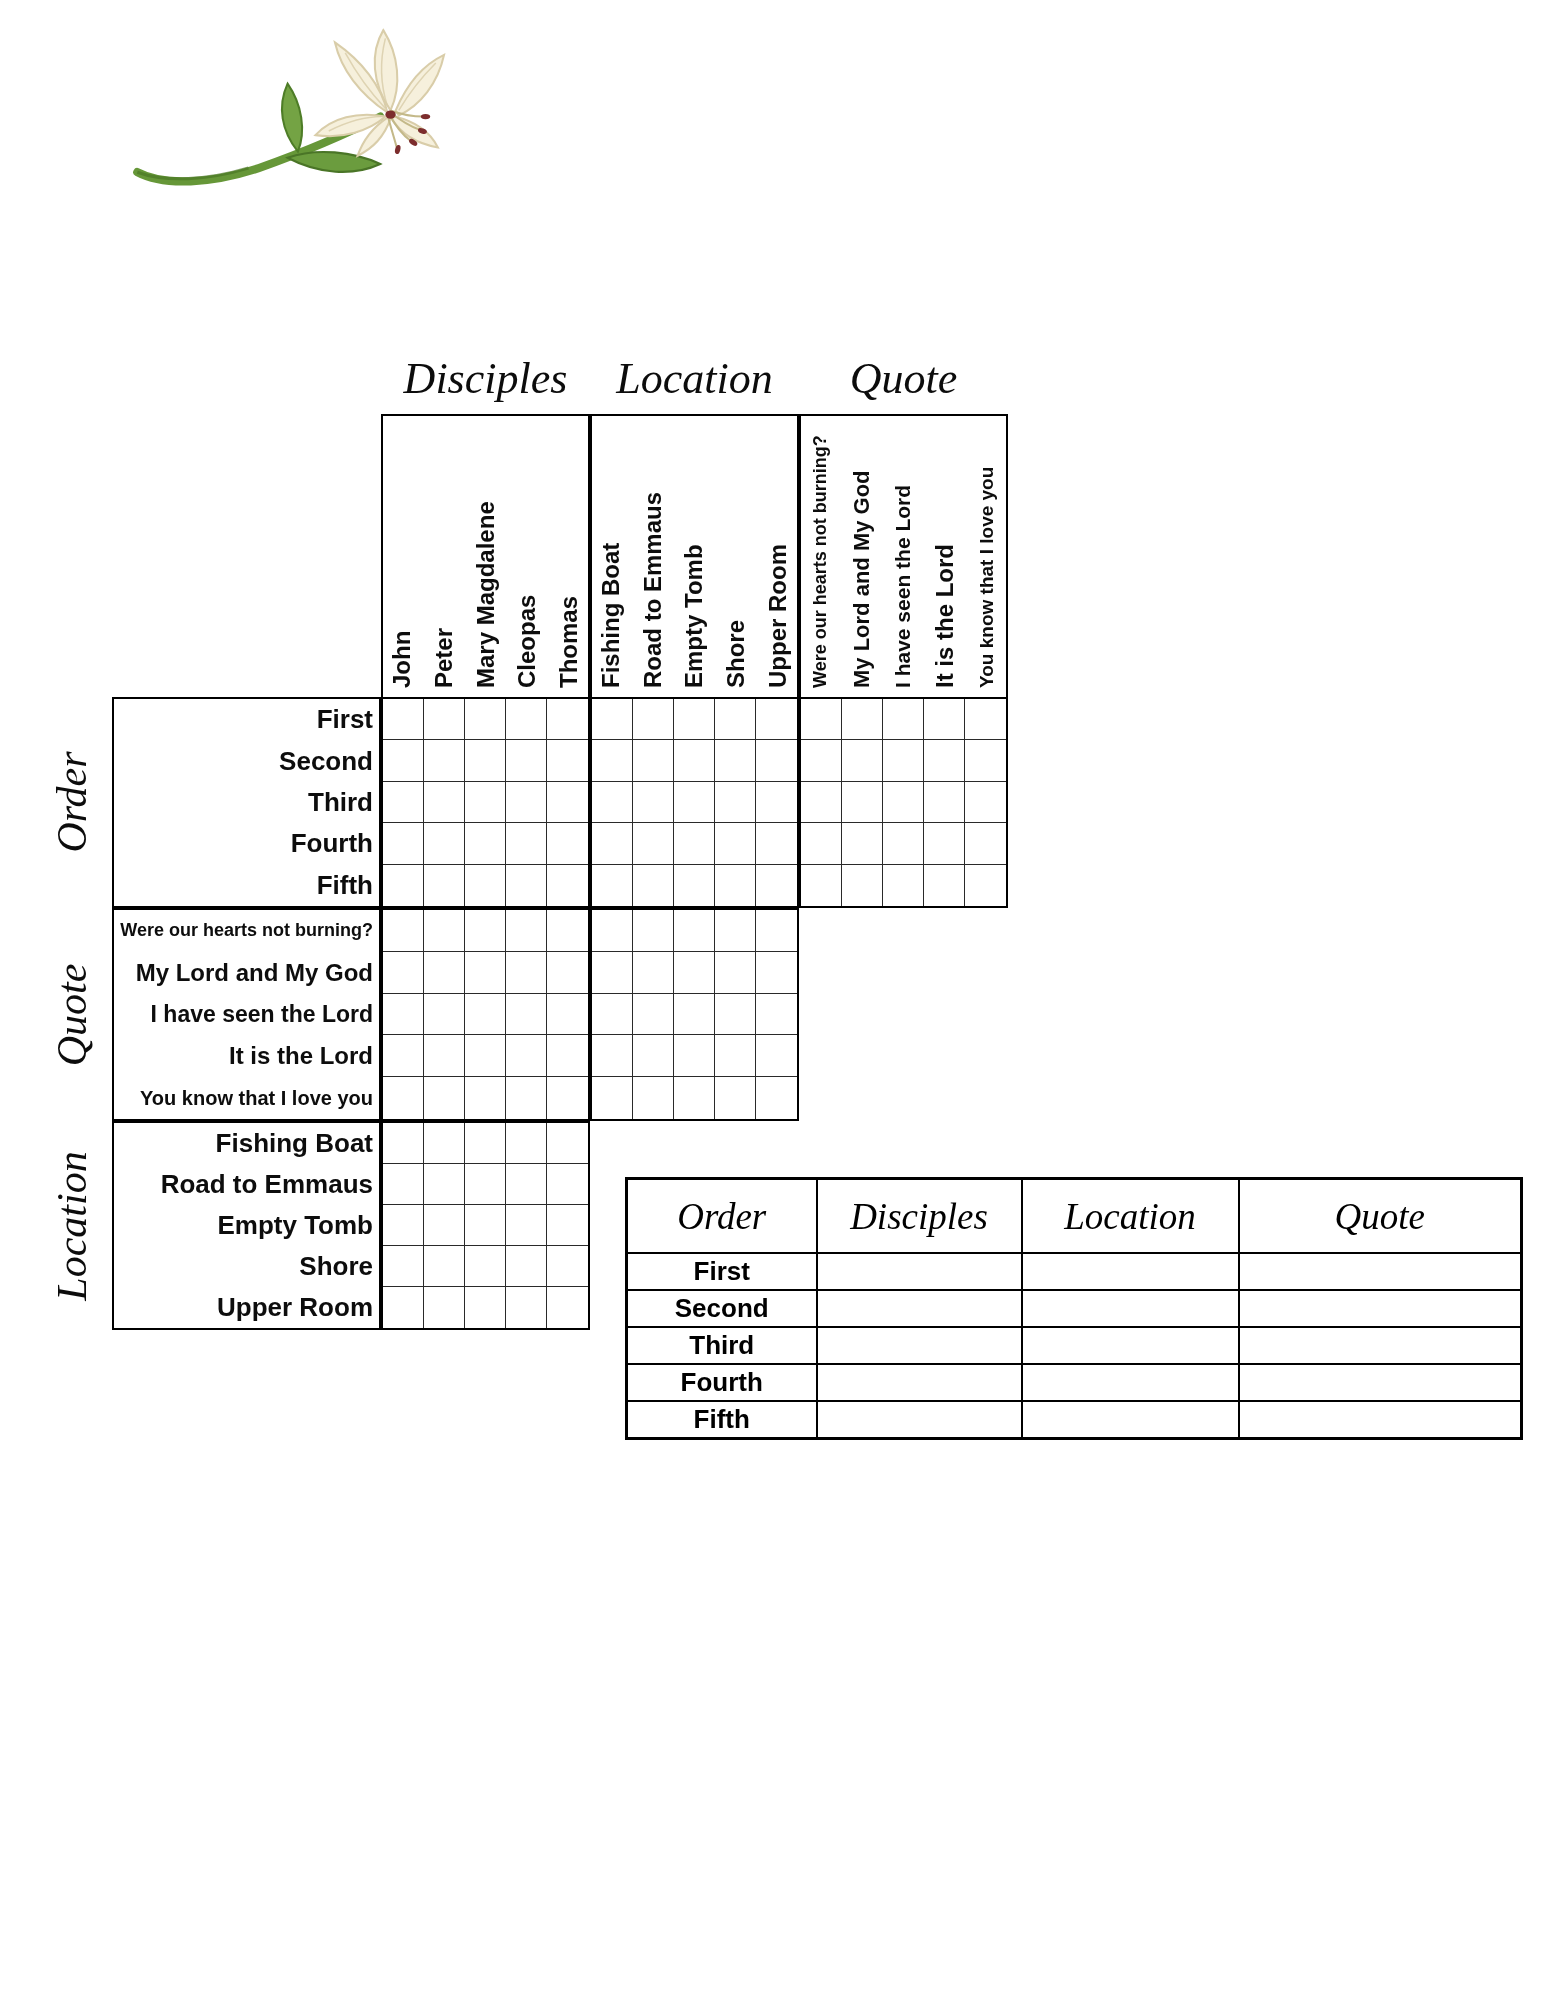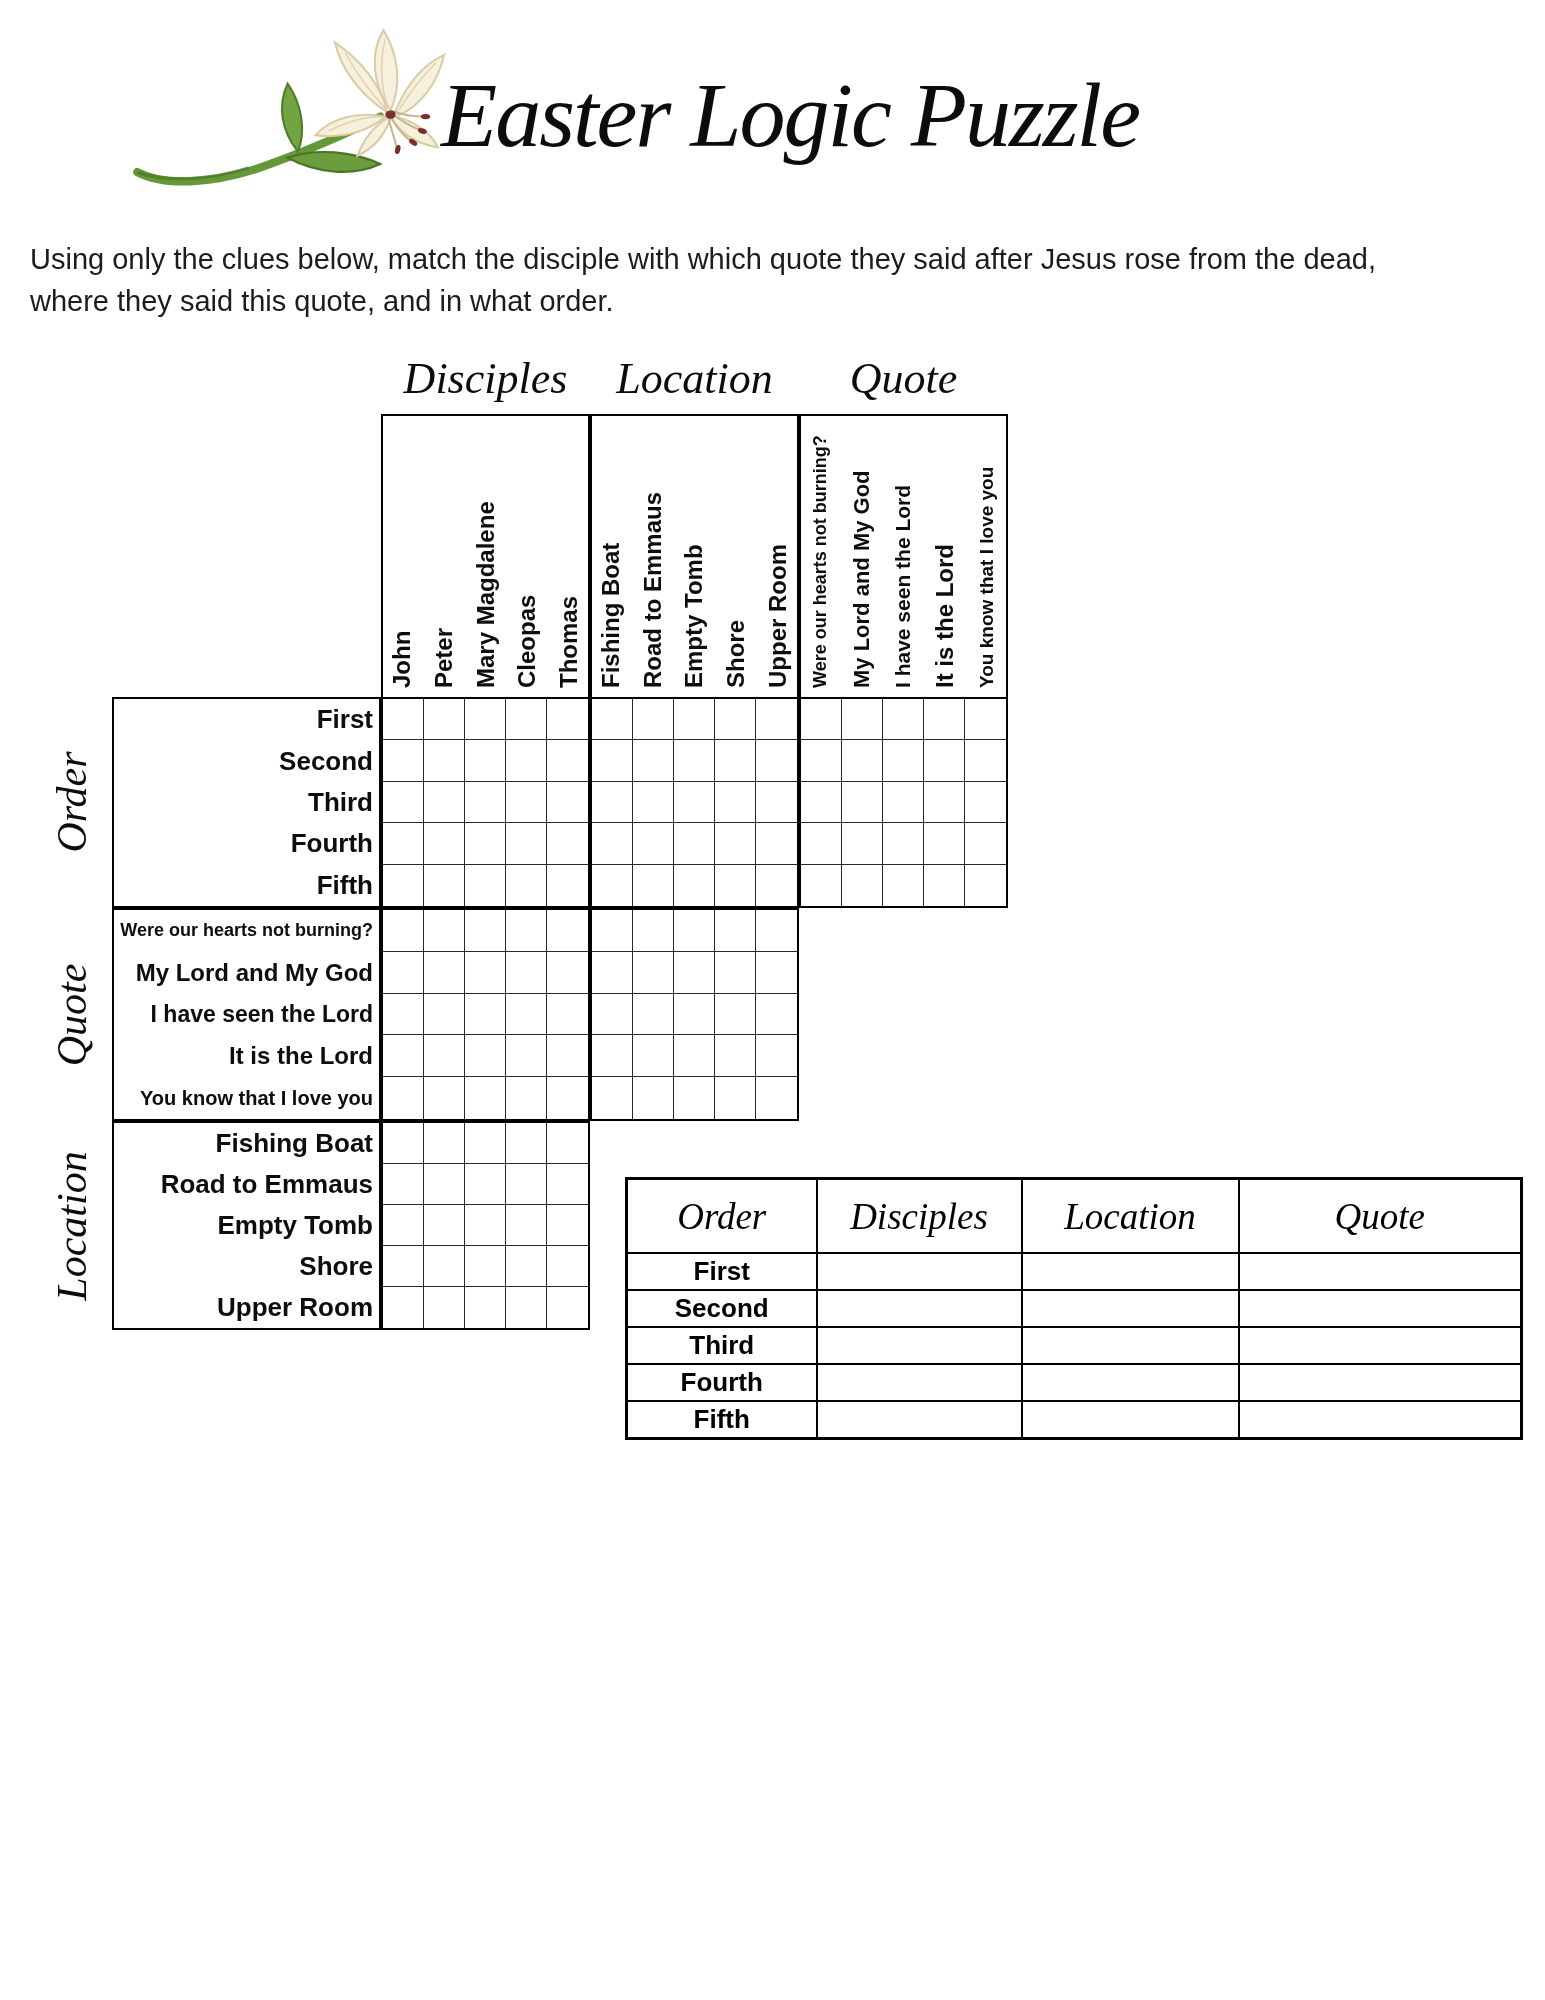--- a/index.html
+++ b/index.html
@@ -101,24 +101,21 @@
     </g>
     <g fill="#7c2d2d">
       <ellipse cx="290" cy="113" rx="4.5" ry="2.5" transform="rotate(35 290 113)"></ellipse>
       <ellipse cx="299" cy="102" rx="4.5" ry="2.5" transform="rotate(20 299 102)"></ellipse>
       <ellipse cx="302" cy="88" rx="4.5" ry="2.5"></ellipse>
       <ellipse cx="275" cy="120" rx="2.5" ry="4.5" transform="rotate(15 275 120)"></ellipse>
       <ellipse cx="268" cy="86" rx="5" ry="4"></ellipse>
     </g>
   </svg>
 
-  <div class="title script">Easter Logic Puzzle</div>
-
-  <div class="instructions">Using only the clues below, match the disciple with which quote they said after Jesus rose from the dead,
-where they said this quote, and in what order.</div>
+
 
   <div class="col-script script" style="left:381px">Disciples</div>
   <div class="col-script script" style="left:590px">Location</div>
   <div class="col-script script" style="left:799px">Quote</div>
 
   <div class="colhead-box" style="left:381px"></div>
   <div class="colhead-box" style="left:590px"></div>
   <div class="colhead-box" style="left:799px"></div>
 
   <div class="vlabel" style="left:416px">John</div>

